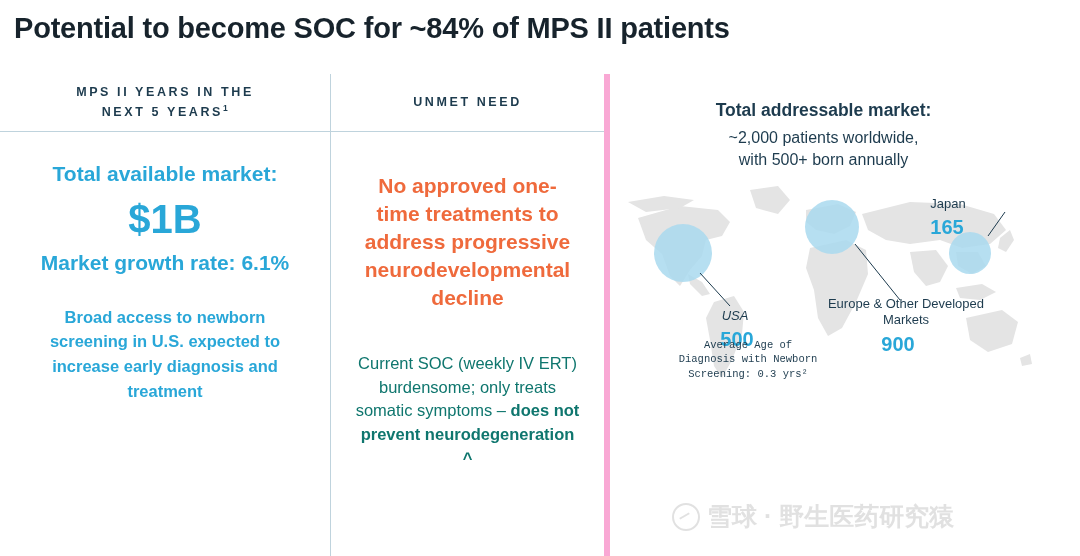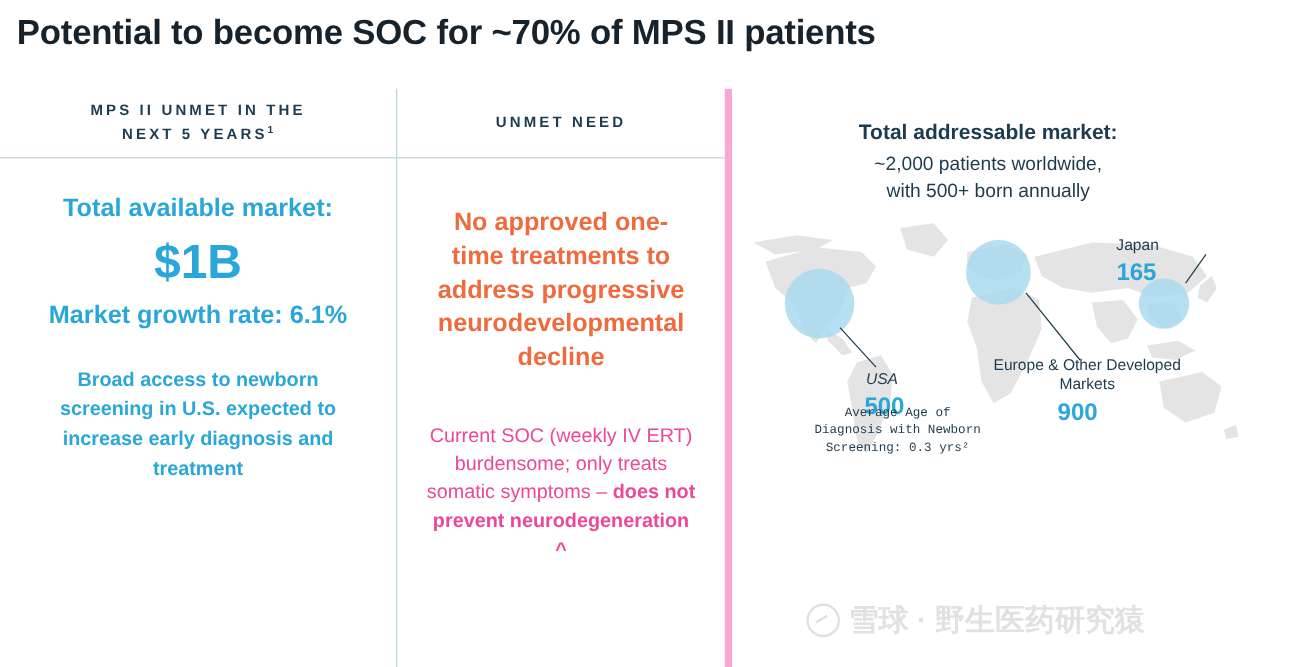--- a/index.html
+++ b/index.html
@@ -108,21 +108,21 @@
   .c2-head {
     color: #ef6a3c;
     font-size: 21px;
     font-weight: bold;
     line-height: 1.33;
     padding: 0 28px;
     margin-top: 26px;
     text-align: center;
   }
   .c2-sub {
-    color: #ec4899;
+    color: #0f766e;
     font-size: 16.5px;
     line-height: 1.45;
     padding: 0 24px;
     margin-top: 40px;
     text-align: center;
   }
   .c2-sub b { font-weight: bold; }
 
   
   .c3-title {
@@ -202,28 +202,28 @@
     width: 11px; height: 2px;
     background: #c9c9c9;
     transform: rotate(-30deg);
   }
 </style>
 </head>
 <body>
 
 <div class="slide">
 
-  <div class="slide-title">Potential to become SOC for ~70% of MPS II patients</div>
+  <div class="slide-title">Potential to become SOC for ~84% of MPS II patients</div>
 
   <div class="columns">
 
     <div class="col col-1">
       <div class="col-head">
         <div class="col-head-text">
-          <span>MPS II UNMET IN THE</span><br>
+          <span>MPS II YEARS IN THE</span><br>
           <span>NEXT 5 YEARS</span><span class="sup">1</span>
         </div>
       </div>
       <div class="col-body">
         <div class="c1-line c1-tam">Total available market:</div>
         <div class="c1-line c1-big">$1B</div>
         <div class="c1-line c1-growth">Market growth rate: 6.1%</div>
         <div class="c1-line c1-para">Broad access to newborn screening in U.S. expected to increase early diagnosis and treatment</div>
       </div>
     </div>

